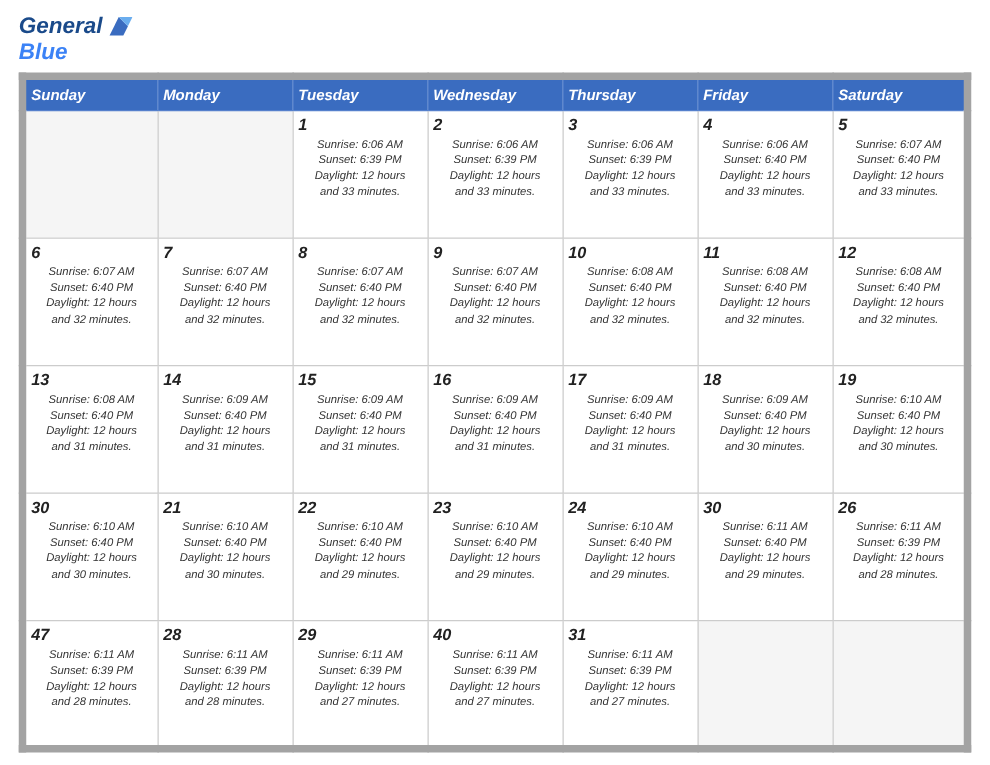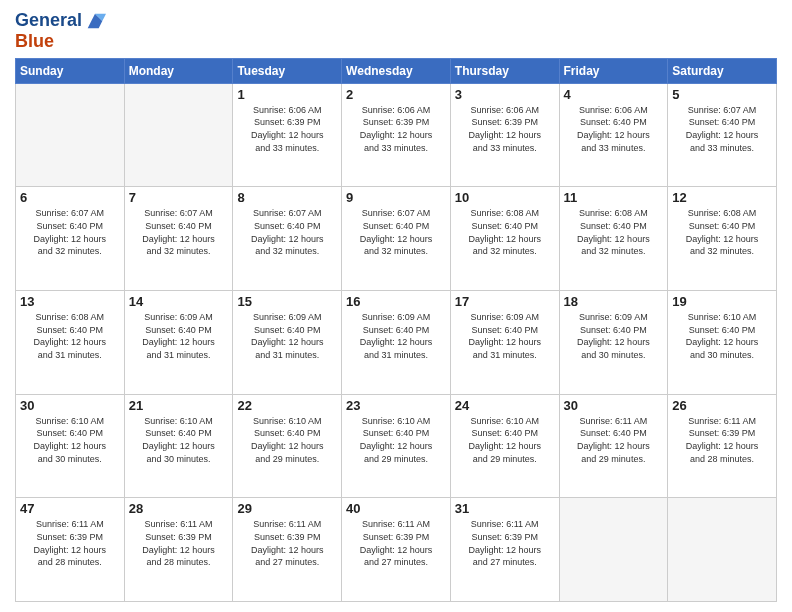--- a/index.html
+++ b/index.html
@@ -9,20 +9,21 @@
       width: 792px;
       height: 612px;
       overflow: hidden;
     }
     .page {
       width: 792px;
       height: 612px;
       padding: 10px 15px;
       display: flex;
       flex-direction: column;
+      font-style: italic;
     }
     .header {
       display: flex;
       justify-content: space-between;
       align-items: flex-start;
       margin-bottom: 6px;
     }
     .logo {
       display: flex;
       align-items: center;
@@ -45,21 +46,21 @@
       font-size: 32px;
       font-weight: bold;
       color: #333;
     }
     .location {
       font-size: 14px;
       color: #555;
     }
     .calendar {
       flex: 1;
-      border: 1px solid #a3a3a3;
+      border: 6px solid #a3a3a3;
       border-collapse: collapse;
       width: 100%;
       table-layout: fixed;
     }
     .calendar th {
       background: #3a6cc0;
       color: #fff;
       font-size: 12px;
       font-weight: bold;
       padding: 5px 4px;
@@ -99,21 +100,21 @@
   <div class="header">
     <div class="logo">
       <div>
         <div style="display:flex;align-items:center;">
           <span class="logo-text">General</span>
           <svg class="logo-icon" viewBox="0 0 30 30" xmlns="http://www.w3.org/2000/svg">
             <polygon points="5,25 15,5 25,15 20,25" fill="#3a6cc0"></polygon>
             <polygon points="15,5 25,15 30,5" fill="#6aadee"></polygon>
           </svg>
         </div>
-        <div class="logo-text" style="color:#c2410c;">Blue</div>
+        <div class="logo-text" style="color:#3b82f6;">Blue</div>
       </div>
     </div>
     <div class="title-section">
       <div class="month-year"></div>
       <div class="location"></div>
     </div>
   </div>
 
   <table class="calendar">
     <thead>

